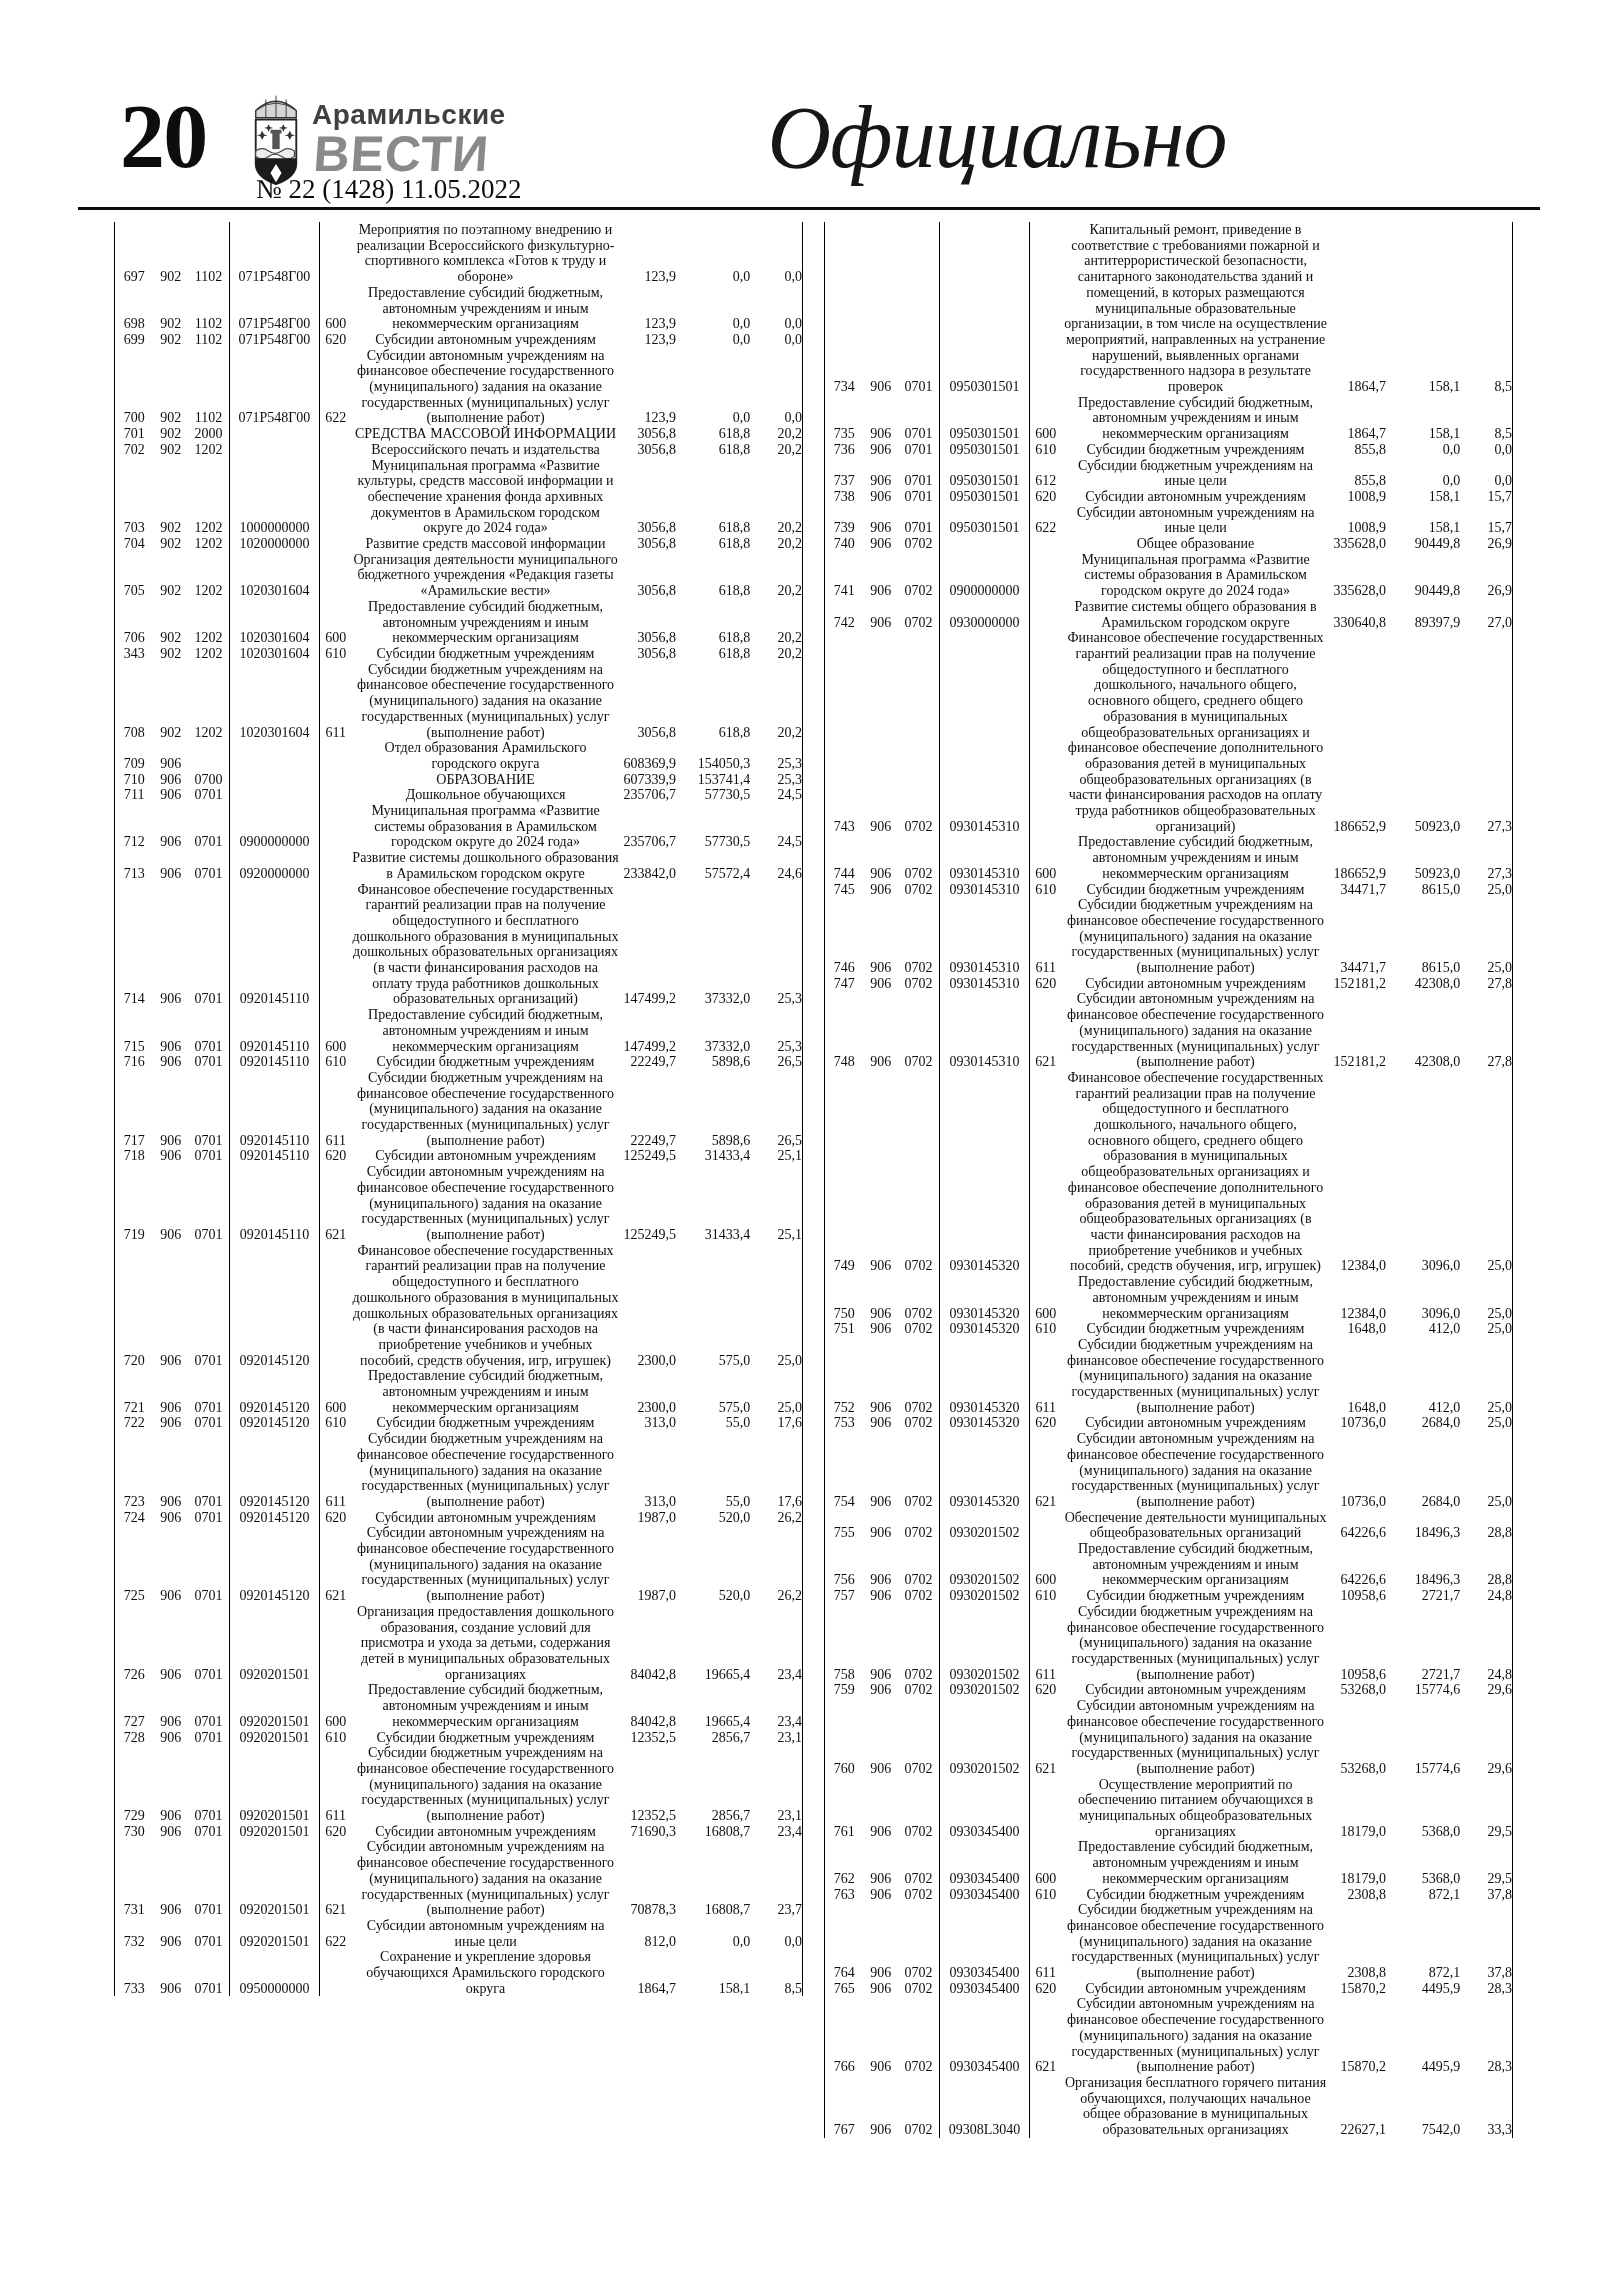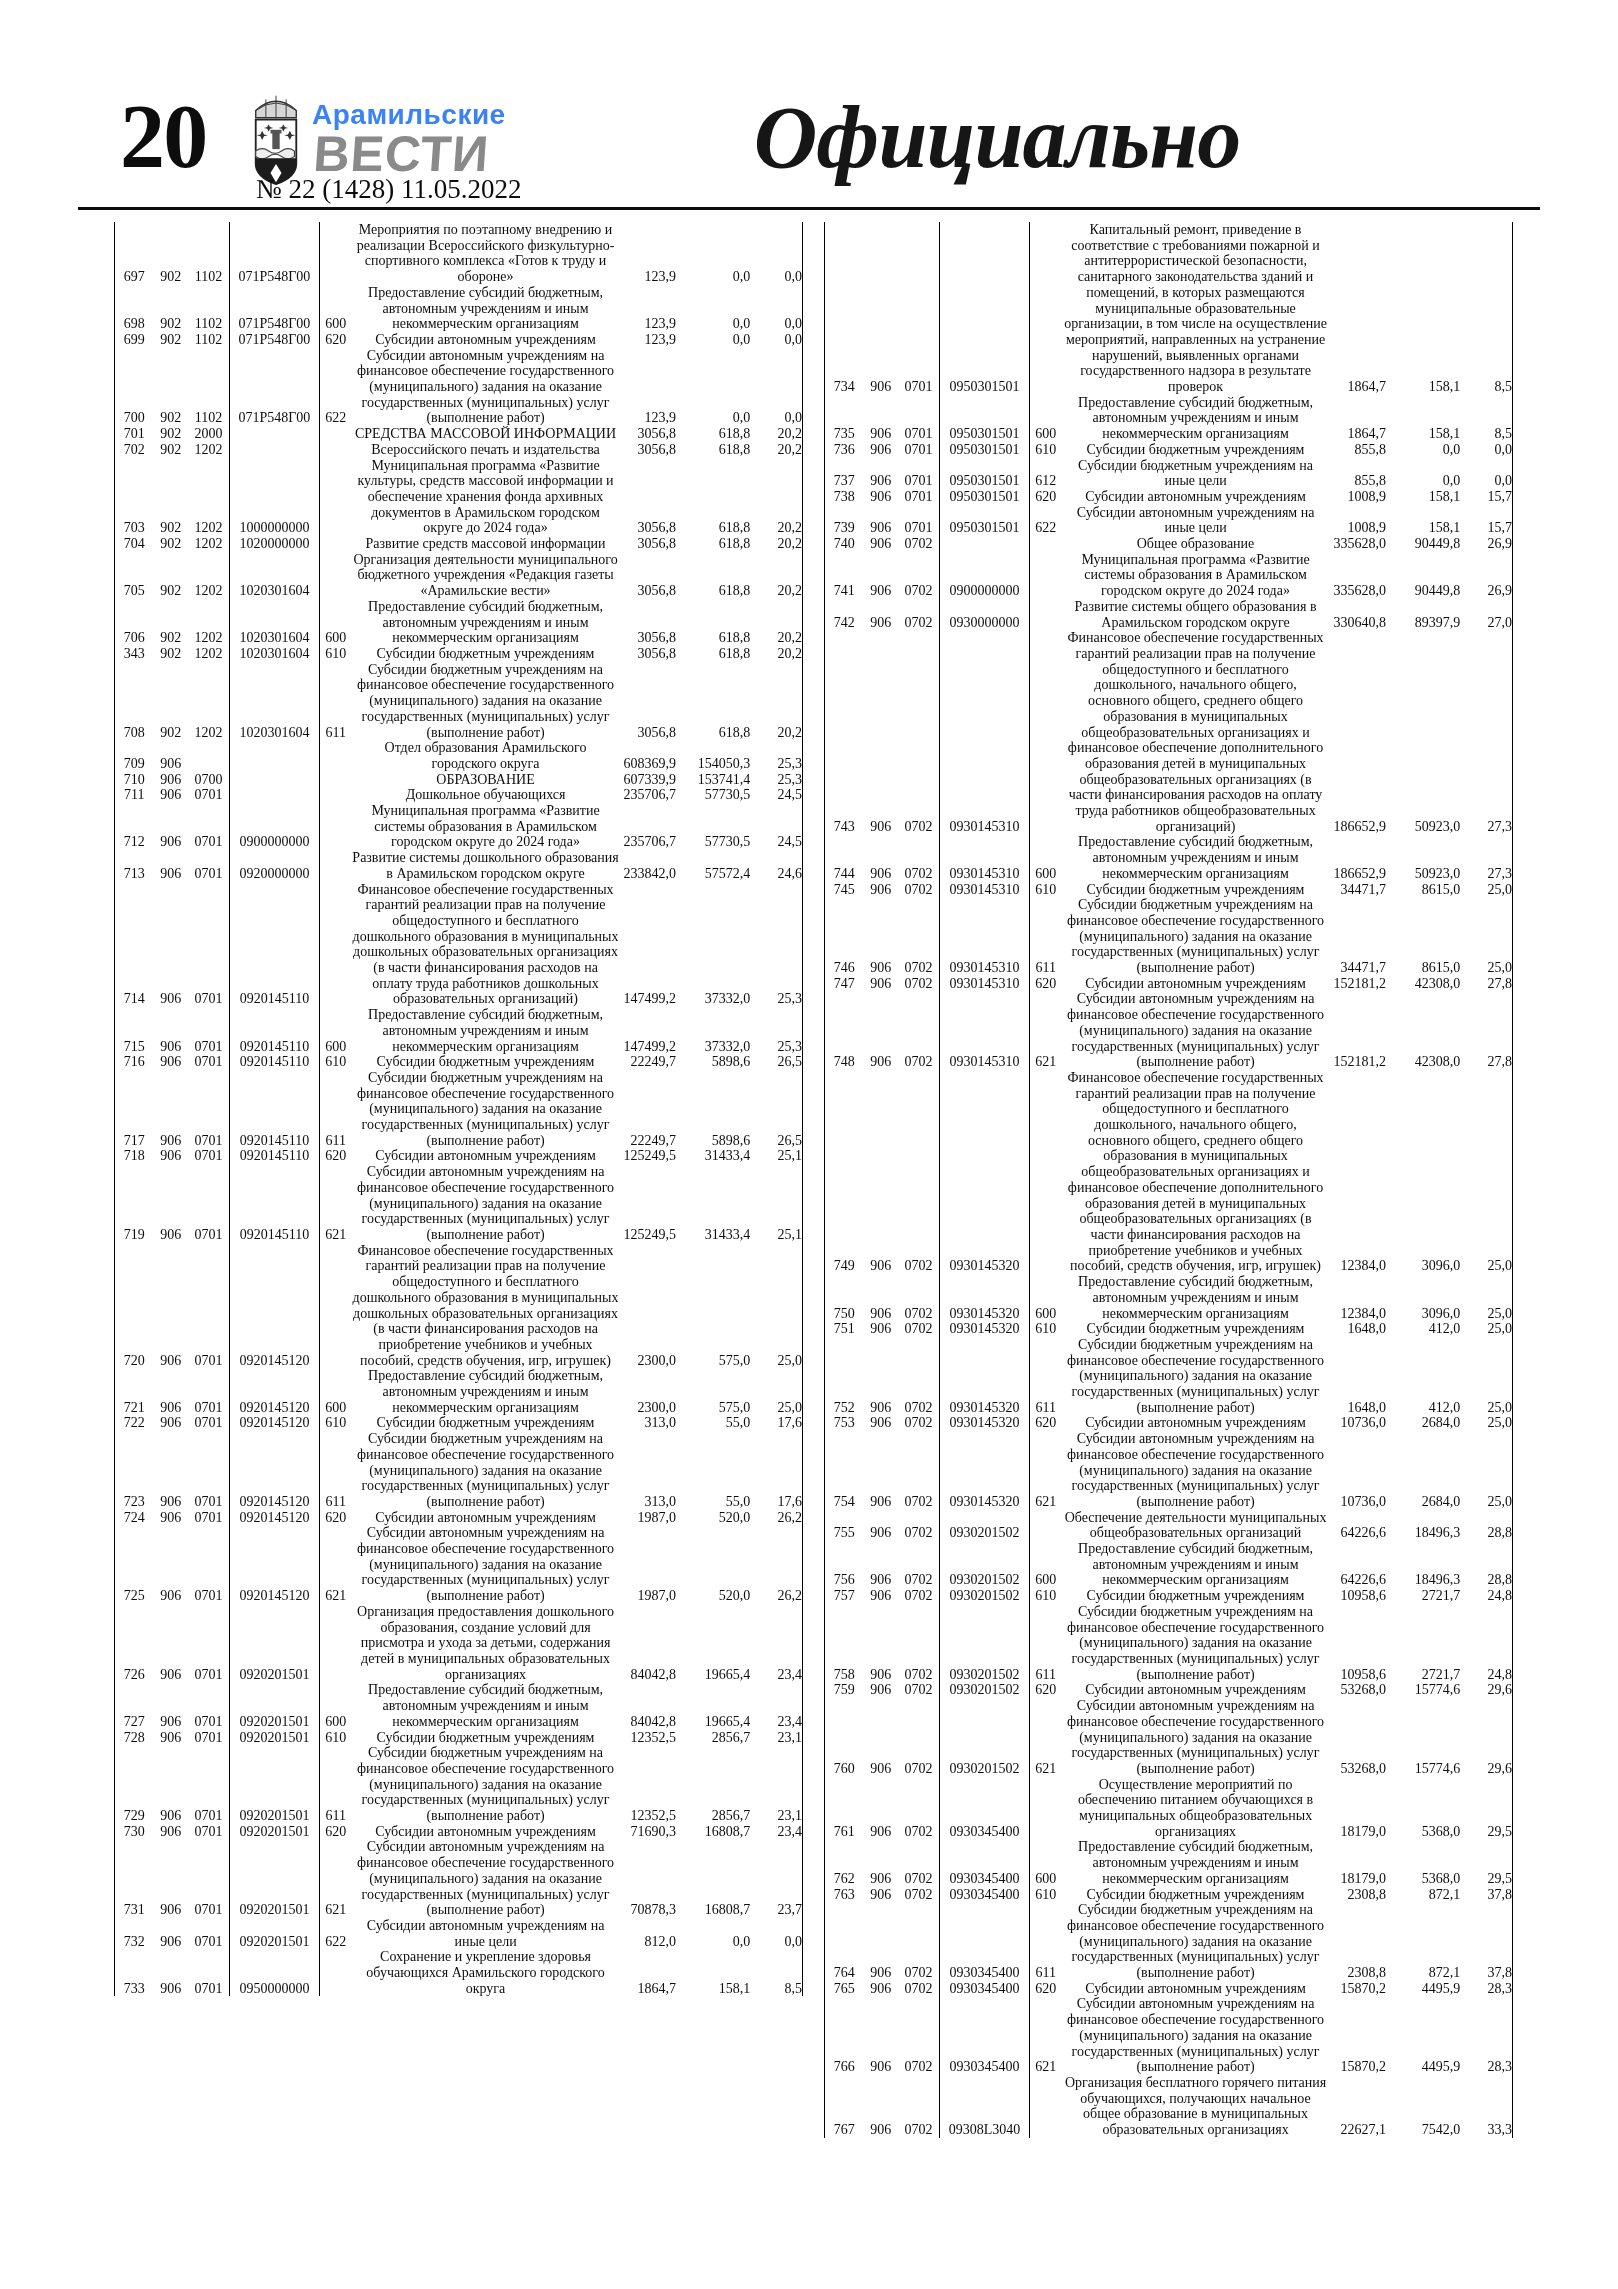--- a/index.html
+++ b/index.html
@@ -5,27 +5,27 @@
   html,body{margin:0;padding:0;background:#e8e8e8;}
   .page{position:relative;width:1619px;height:2290px;background:#ffffff;overflow:hidden;
         font-family:"Liberation Serif",serif;color:#111;padding-left:12px;}
   
   .masthead{position:absolute;top:0;left:0;width:100%;height:217px;}
   .pagenum{position:absolute;left:120px;top:92px;font-family:"Liberation Serif",serif;
            font-weight:bold;font-size:90px;line-height:1;letter-spacing:-1.8px;color:#0d0d0d;}
   .coat{position:absolute;left:249px;top:92px;width:54px;height:94px;}
   .brand{position:absolute;left:312px;top:100px;width:175px;}
   .brand-top{font-family:"Liberation Sans",sans-serif;font-weight:bold;font-size:28px;
-             line-height:29.5px;color:#3b82f6;letter-spacing:0.5px;}
+             line-height:29.5px;color:#404040;letter-spacing:0.5px;}
   .brand-bottom{font-family:"Liberation Sans",sans-serif;font-weight:bold;font-size:50px;
              line-height:48px;color:#8a8a8a;letter-spacing:0.9px;transform:skewX(-4deg);transform-origin:left bottom;}
   .issue{position:absolute;left:256px;top:174px;font-family:"Liberation Serif",serif;
          font-size:27px;color:#0d0d0d;white-space:nowrap;}
   .section-title{position:absolute;left:711px;top:90px;width:572px;text-align:center;
-         font-family:"Liberation Serif",serif;font-style:italic;font-weight:700;
+         font-family:"Liberation Serif",serif;font-style:italic;font-weight:400;
          font-size:88px;line-height:1.1;color:#161616;letter-spacing:-0.9px;}
   .header-rule{position:absolute;left:78px;top:207px;width:1462px;height:2.8px;background:#0d0d0d;}
   
   .tablewrap{position:absolute;top:222px;}
   .tablewrap.left{left:114px;}
   .tablewrap.right{left:824px;}
   table.budget{border-collapse:collapse;table-layout:fixed;width:689px;
       border-left:0.9px solid #000;border-right:0.9px solid #000;
       font-family:"Liberation Serif",serif;font-size:14px;line-height:15.7px;color:#0e0e0e;}
   table.budget td{vertical-align:bottom;padding:0;overflow:hidden;}

